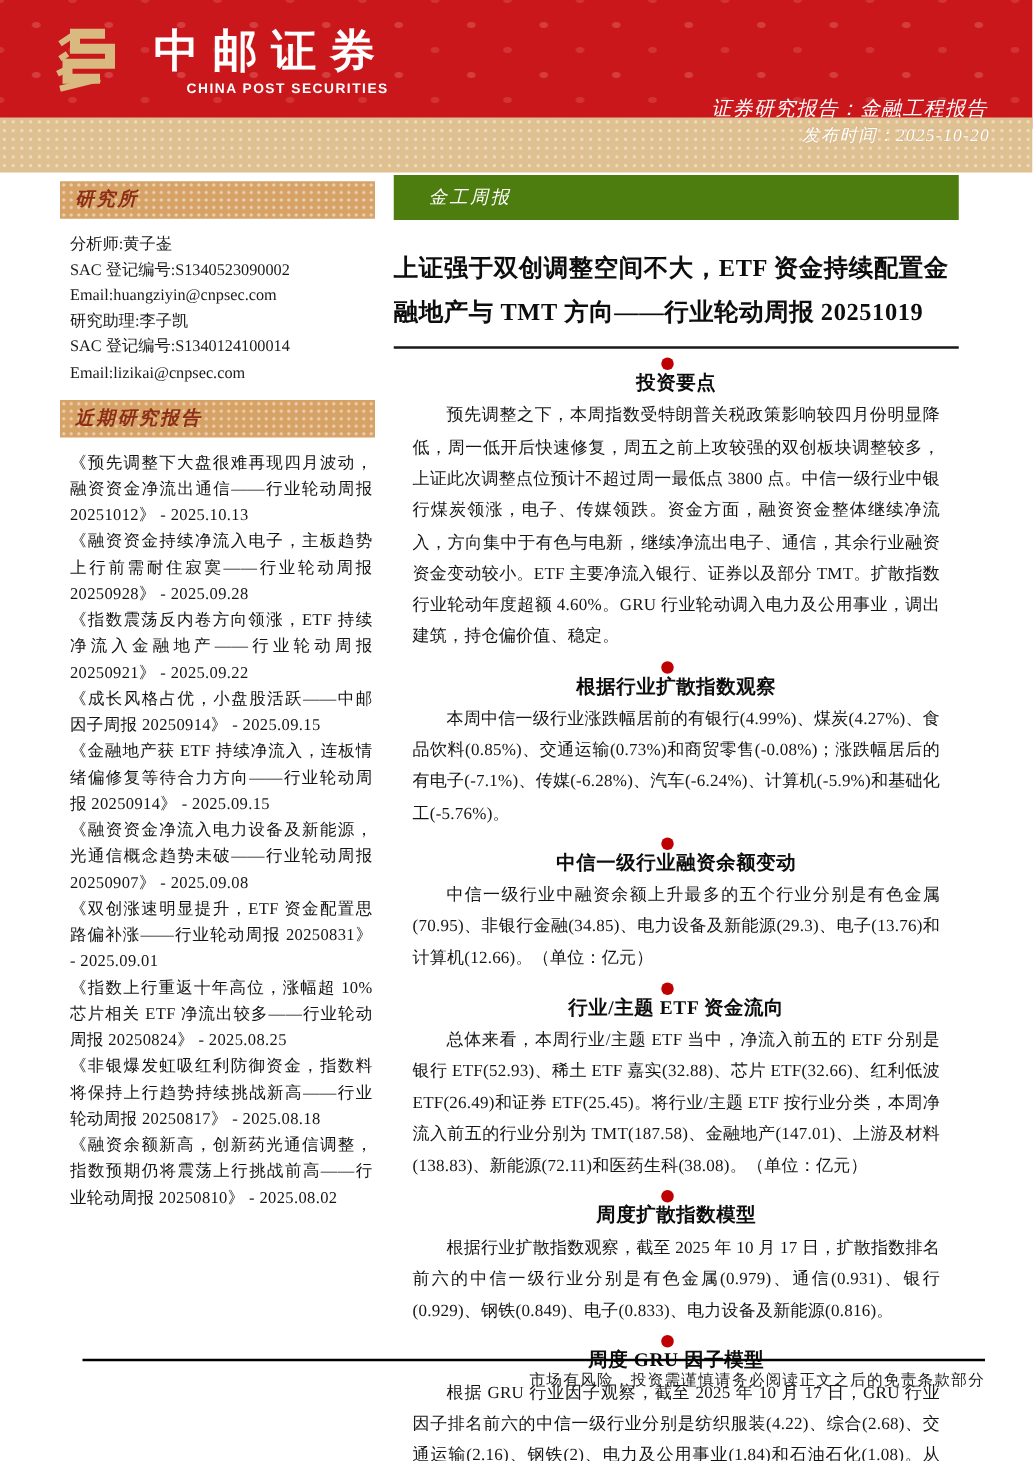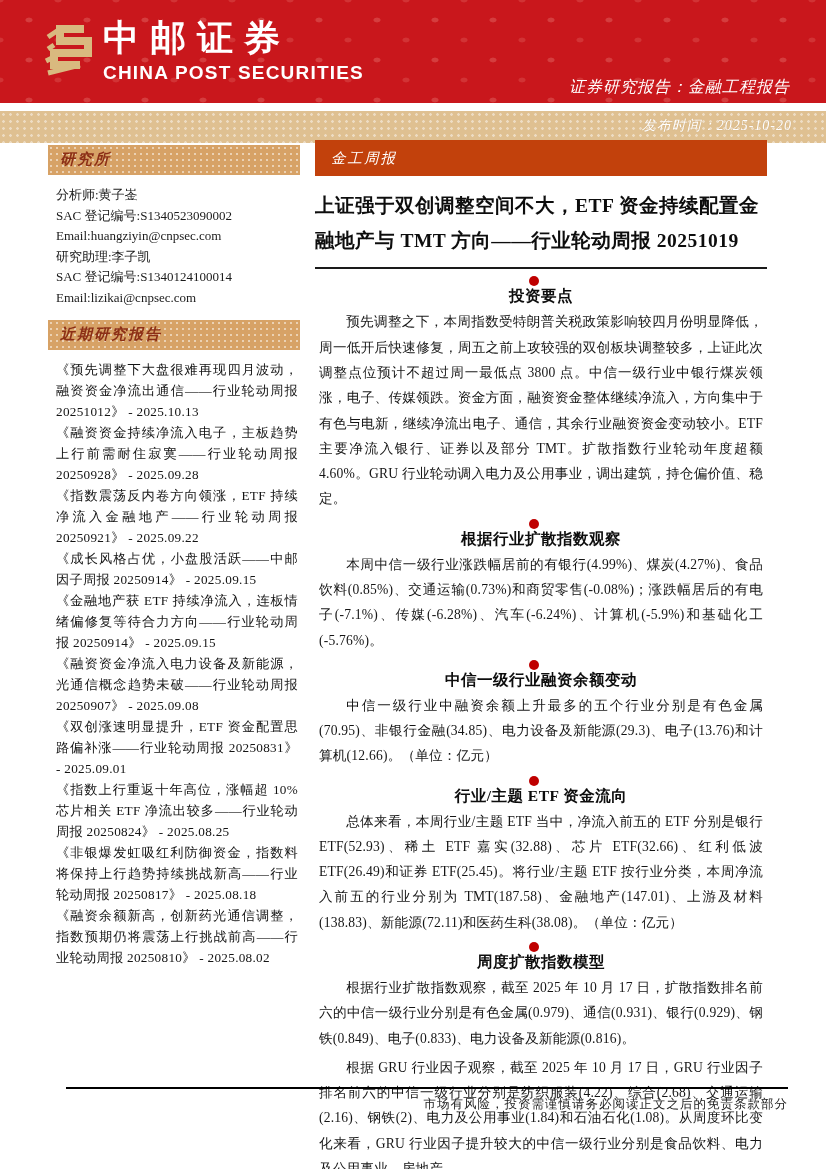--- a/index.html
+++ b/index.html
@@ -14,36 +14,36 @@
   
   .header-band {
     position:absolute; top:0; left:0; width:826px; height:103px;
     background-color:#c9171c;
     background-image:
       radial-gradient(rgba(240,150,140,.30) 3px, transparent 4px),
       radial-gradient(rgba(240,150,140,.22) 3px, transparent 4px);
     background-size:58px 40px, 58px 40px;
     background-position:0 0, 29px 20px;
   }
-  .logo-row { position:absolute; top:18px; left:38px; display:flex; align-items:center; gap:1px; }
+  .logo-row { position:absolute; top:18px; left:38px; display:flex; align-items:center; gap:21px;text-align:right; }
   .logo-mark { width:64px; height:62px; }
   .brand-cn {
     color:#fff; font-weight:bold; font-size:36px; letter-spacing:11px;
     line-height:1.1; font-family:"Liberation Sans","DejaVu Sans",sans-serif;
   }
   .brand-en {
-    color:#fff; font-weight:bold; font-size:19px; letter-spacing:1.2px;
+    color:#fff; font-weight:bold; font-size:11px; letter-spacing:1.2px;
     font-family:"Liberation Sans","DejaVu Sans",sans-serif; margin-top:4px;
   }
   .report-type {
     position:absolute; right:36px; bottom:5px;
     color:#fff; font-size:16px; font-style:italic; letter-spacing:1px;
   }
   .tan-band {
-    position:absolute; top:111px; left:0; width:826px; height:32px;
+    position:absolute; top:94px; left:0; width:826px; height:44px;
     background-color:#dfc091;
     background-image:radial-gradient(rgba(255,255,255,.45) 1px, transparent 1.6px);
     background-size:7px 7px;
   }
   .publish-date {
     position:absolute; right:34px; top:6px;
     color:#fff; font-size:14px; font-style:italic; letter-spacing:1px;
     text-shadow:0 0 1px rgba(150,100,40,.4);
   }
   
@@ -58,38 +58,38 @@
   .analyst-block { padding:10px 2px 12px 8px; font-size:13px; line-height:20.5px; color:#1a1a1a; }
   .analyst-block div { white-space:nowrap; }
   .reports { margin-top:9px; padding:0 2px 0 8px; }
   .report-item {
     font-size:13.2px; line-height:21px; text-align:justify; color:#141414;
     letter-spacing:.3px;
   }
   
   .main { position:absolute; left:315px; top:140px; width:452px; }
   .category-bar {
-    height:36px; background:#c2410c; color:#fff;
+    height:36px; background:#4d7c0f; color:#fff;
     font-size:14.5px; font-style:italic; line-height:36px;
-    padding-left:16px; letter-spacing:2px;
+    padding-left:28px; letter-spacing:2px;
   }
   .doc-title {
-    margin-top:13px; font-size:19.5px; font-weight:bold; line-height:1.78;
+    margin-top:23px; font-size:19.5px; font-weight:bold; line-height:1.78;
     color:#0d0d0d; letter-spacing:.5px;
   }
   .title-rule { border:none; border-top:2px solid #1a1a1a; margin-top:9px; }
   .section { margin-top:4px; }
   .section-head { display:flex; align-items:center; margin:7px 0 2px;flex-direction:column; }
   .bullet {
     width:10px; height:10px; border-radius:50%; background:#bf0000;
     margin:0 20px 0 6px; flex:0 0 auto;
   }
   .section-heading { font-size:15.5px; font-weight:bold; color:#0d0d0d; letter-spacing:.5px; }
   .section-body {
-    margin:2px 4px 3px; font-size:13.6px; line-height:1.86;
+    margin:2px 15px 3px; font-size:13.6px; line-height:1.86;
     text-indent:2em; text-align:justify; color:#151515; letter-spacing:.2px;
   }
   
   .footer { position:absolute; left:66px; top:1087px; width:722px; border-top:2.5px solid #000; }
   .footer-row { display:flex; justify-content:flex-end; padding-top:7px; }
   .footer-row span { font-size:12.5px; color:#222; letter-spacing:1px; }
 </style>
 </head>
 <body>
 
@@ -174,20 +174,24 @@
 
   <div class="section">
     <div class="section-head">
       <span class="bullet"></span>
       <span class="section-heading">周度扩散指数模型</span>
     </div>
     <p class="section-body">根据行业扩散指数观察，截至 2025 年 10 月 17 日，扩散指数排名前六的中信一级行业分别是有色金属(0.979)、通信(0.931)、银行(0.929)、钢铁(0.849)、电子(0.833)、电力设备及新能源(0.816)。</p>
   </div>
 
   <div class="section">
+    <div class="section-head">
+      <span class="bullet"></span>
+      <span class="section-heading">周度 GRU 因子模型</span>
+    </div>
     <p class="section-body">根据 GRU 行业因子观察，截至 2025 年 10 月 17 日，GRU 行业因子排名前六的中信一级行业分别是纺织服装(4.22)、综合(2.68)、交通运输(2.16)、钢铁(2)、电力及公用事业(1.84)和石油石化(1.08)。从周度环比变化来看，GRU 行业因子提升较大的中信一级行业分别是食品饮料、电力及公用事业、房地产。</p>
   </div>
 
   <div class="section">
     <div class="section-head">
       <span class="bullet"></span>
       <span class="section-heading">风险提示：</span>
     </div>
     <p class="section-body">扩散指数模型失效风险；GRU 模型失效风险；政策变化风险。</p>
   </div>

